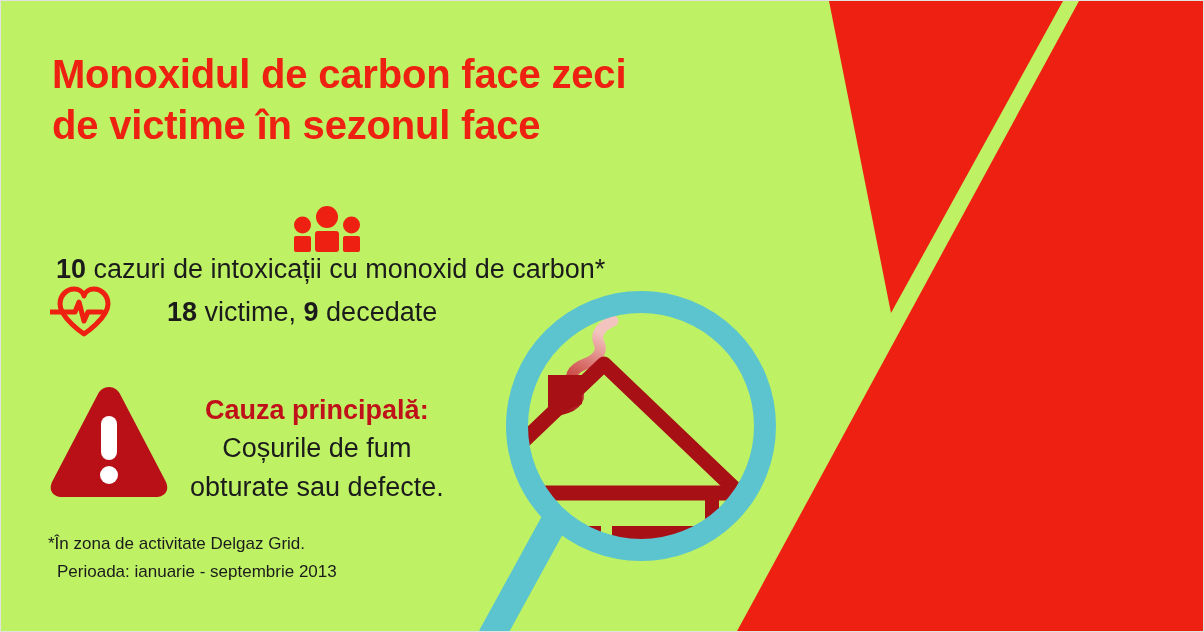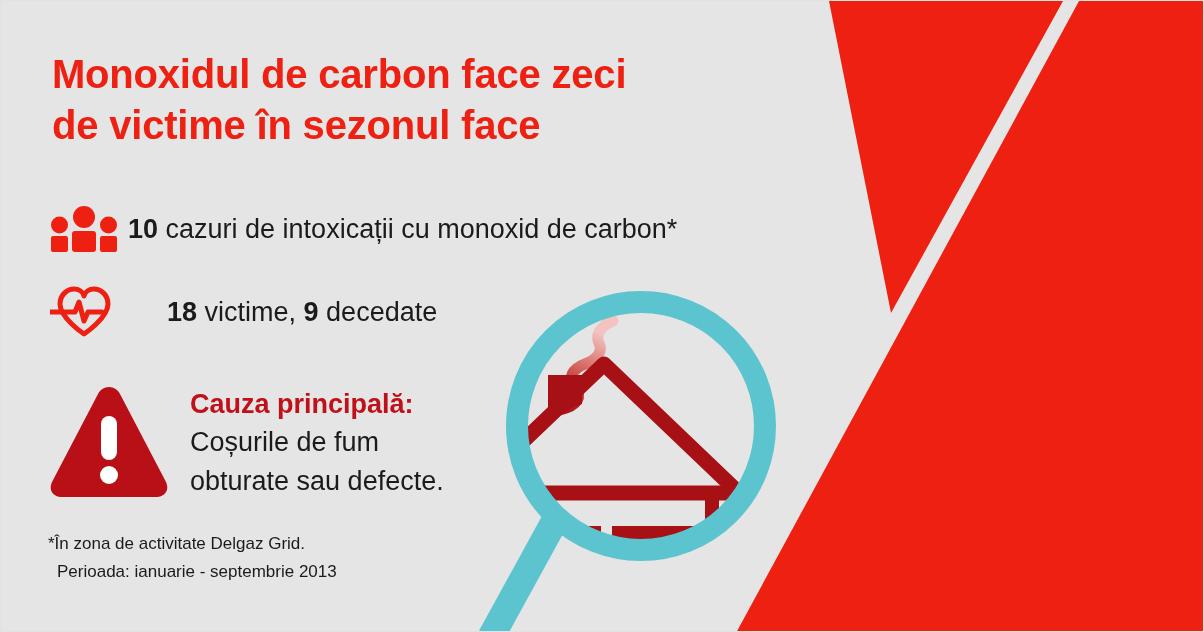--- a/index.html
+++ b/index.html
@@ -7,21 +7,21 @@
     padding: 0;
     background: #ffffff;
   }
   body {
     font-family: "Liberation Sans", sans-serif;
   }
   #infographic {
     position: relative;
     width: 1204px;
     height: 632px;
-    background: #e5e5e5;
+    background: #bef264;
     border: 1px solid #e2e2e2;
     box-sizing: border-box;
     overflow: hidden;
   }
 
   
   .bg-shapes {
     position: absolute;
     left: 0; top: 0;
     width: 1204px; height: 632px;
@@ -55,21 +55,21 @@
     justify-content: center;
   }
   .stat-text {
     font-size: 27px;
     color: #1b1b1b;
     font-weight: normal;
     white-space: nowrap;
   }
   .stat-text b { font-weight: bold; }
 
-  #stat-people { left: 47px; top: 203px; }
+  #stat-people { left: 47px; top: 203px; flex-direction: column; }
   #stat-people .icon-box { width: 72px; height: 50px; }
   #stat-people .stat-text { margin-left: 8px; }
 
   #stat-victims { left: 47px; top: 285px; gap: 39px; }
   #stat-victims .icon-box { width: 72px; height: 52px; }
   #stat-victims .stat-text { margin-left: 8px; }
 
   
   #cause-block {
     position: absolute;
@@ -78,21 +78,22 @@
     display: flex;
     align-items: flex-start;
   }
   #cause-block .warn-box {
     flex: 0 0 auto;
     width: 122px;
     height: 118px;
   }
   .cause-text {
     margin-left: 20px;
-    margin-top: 2px;
+    margin-top: 8px;
+    text-align: center;
   }
   .cause-heading {
     color: #c01019;
     font-size: 27px;
     font-weight: bold;
     line-height: 1.42;
     white-space: nowrap;
   }
   .cause-line {
     color: #1b1b1b;

